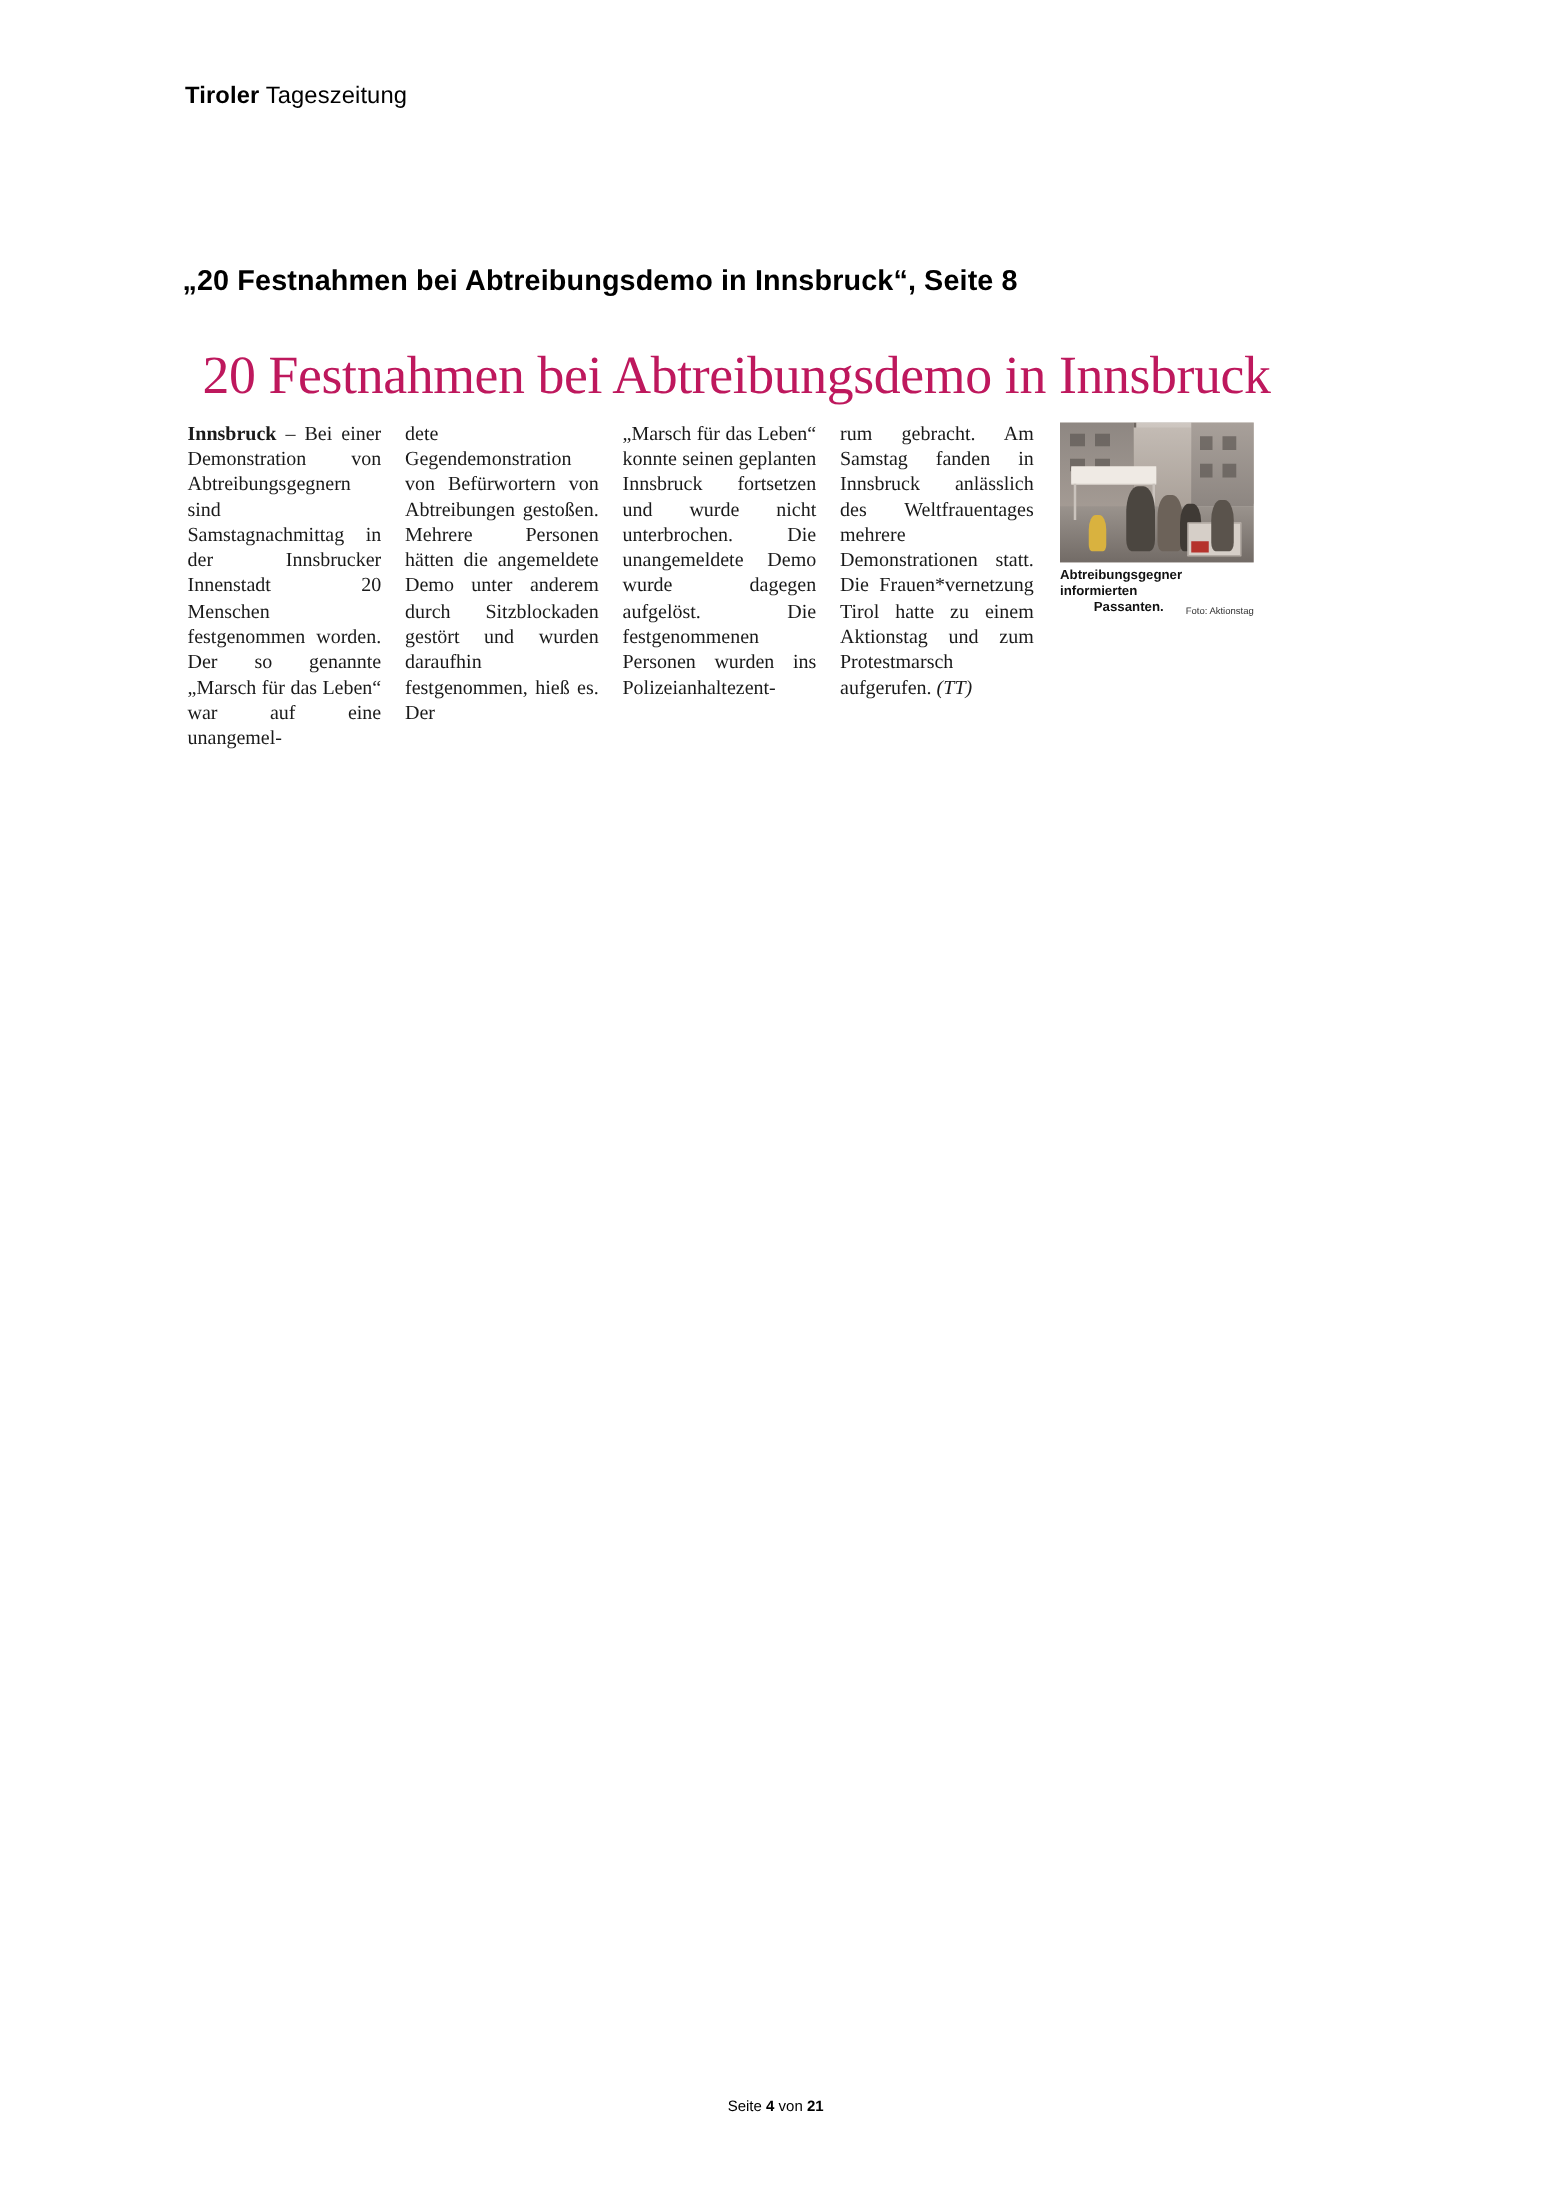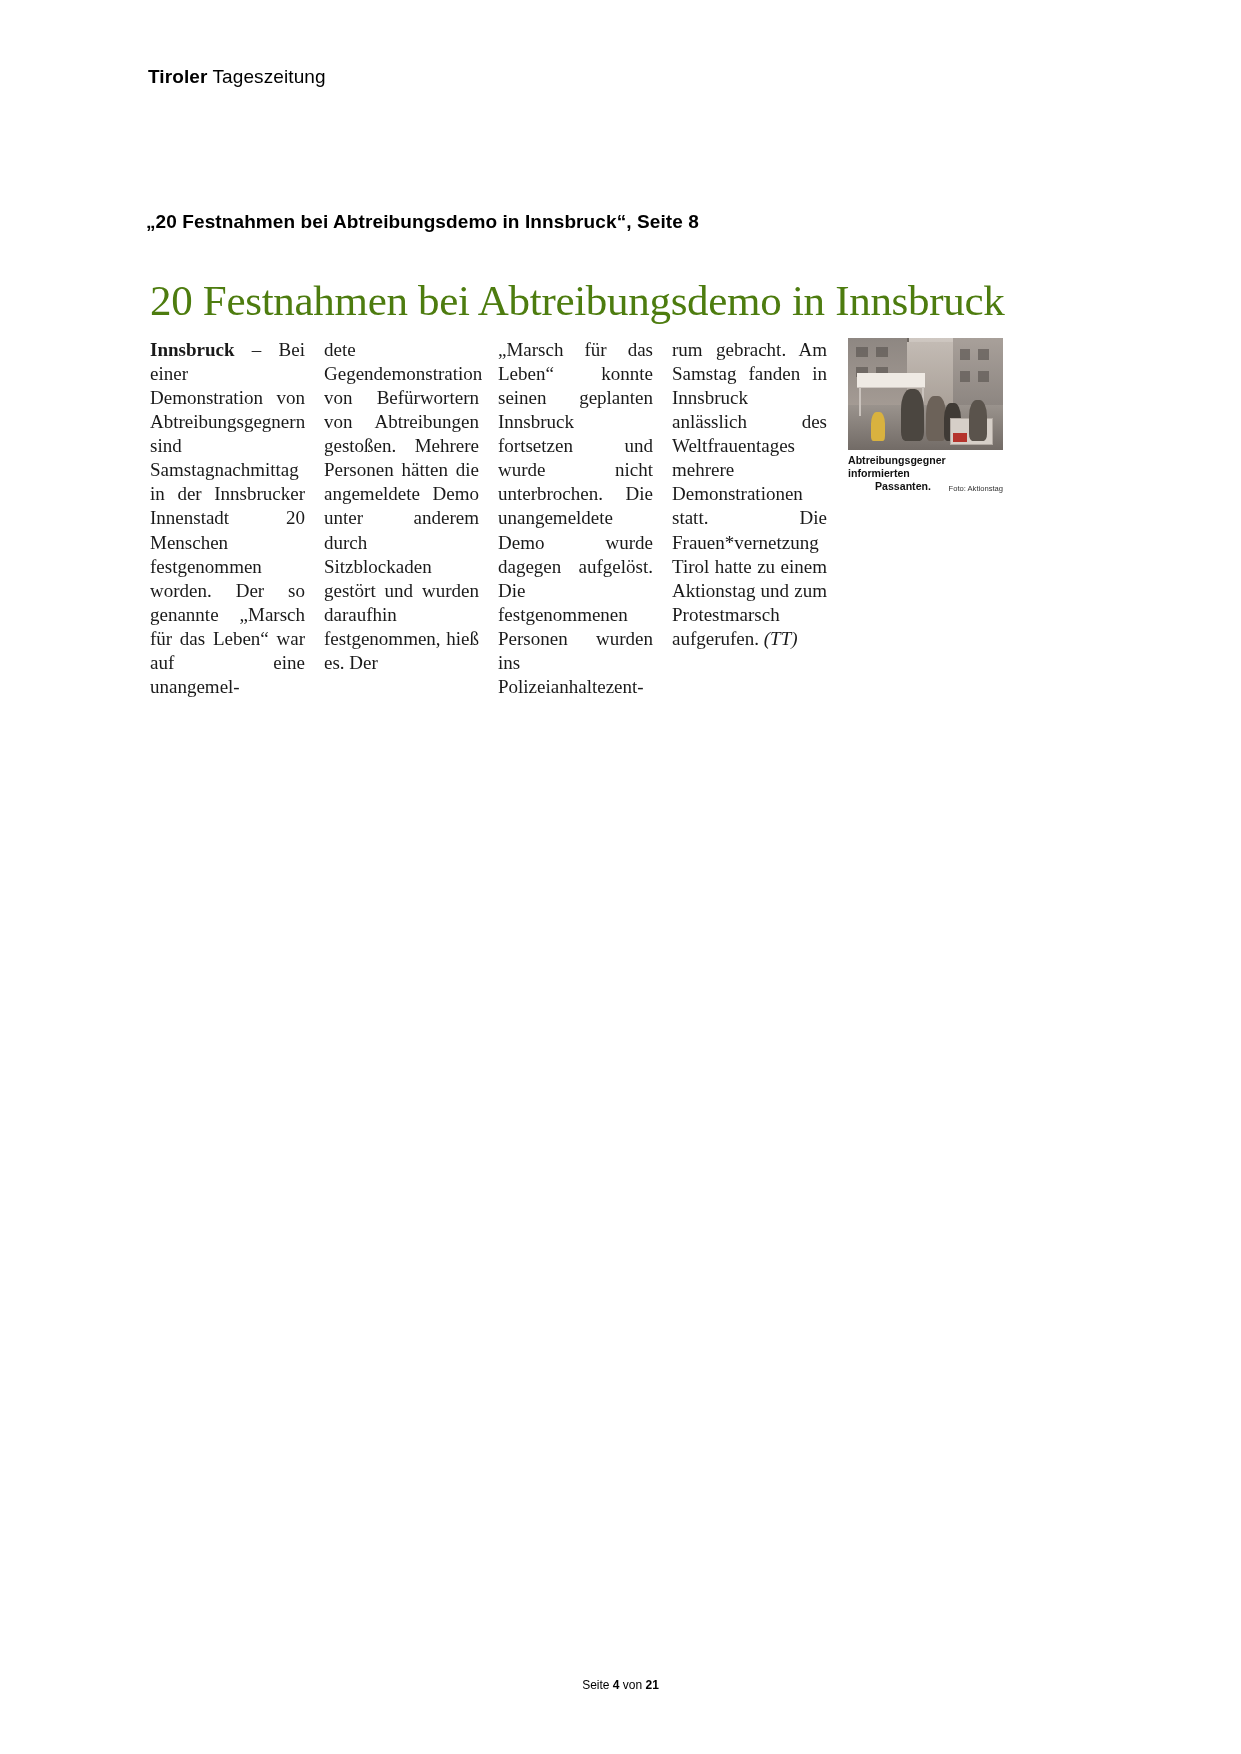--- a/index.html
+++ b/index.html
@@ -34,54 +34,54 @@
     white-space: nowrap;
   }
   .masthead .brand-bold { font-weight: bold; }
   .masthead .brand-light { font-weight: normal; }
 
   
   .doc-caption {
     position: absolute;
     left: 146px;
     top: 211px;
-    font-size: 19px;
+    font-size: 23px;
     font-weight: bold;
     letter-spacing: 0.1px;
     white-space: nowrap;
   }
 
   
   .clipping {
     position: absolute;
     left: 150px;
     top: 278px;
     width: 942px;
   }
 
   .article-headline {
     font-family: "Liberation Serif", serif;
     font-size: 43px;
     line-height: 1.06;
     letter-spacing: -0.3px;
-    color: #4d7c0f;
+    color: #be185d;
     white-space: nowrap;
-    margin: 0 0 14px 0;
+    margin: 0 0 14px 12px;
   }
 
   .article-body {
     display: flex;
     gap: 19px;
     align-items: flex-start;
   }
 
   .col {
     width: 155px;
     font-family: "Liberation Serif", serif;
-    font-size: 19px;
+    font-size: 16px;
     line-height: 1.27;
     text-align: justify;
     text-justify: inter-word;
     color: #1a1a1a;
     hyphens: manual;
   }
   .col p { margin: 0; }
   .col .lead { font-weight: bold; }
   .col .ital { font-style: italic; }
 

